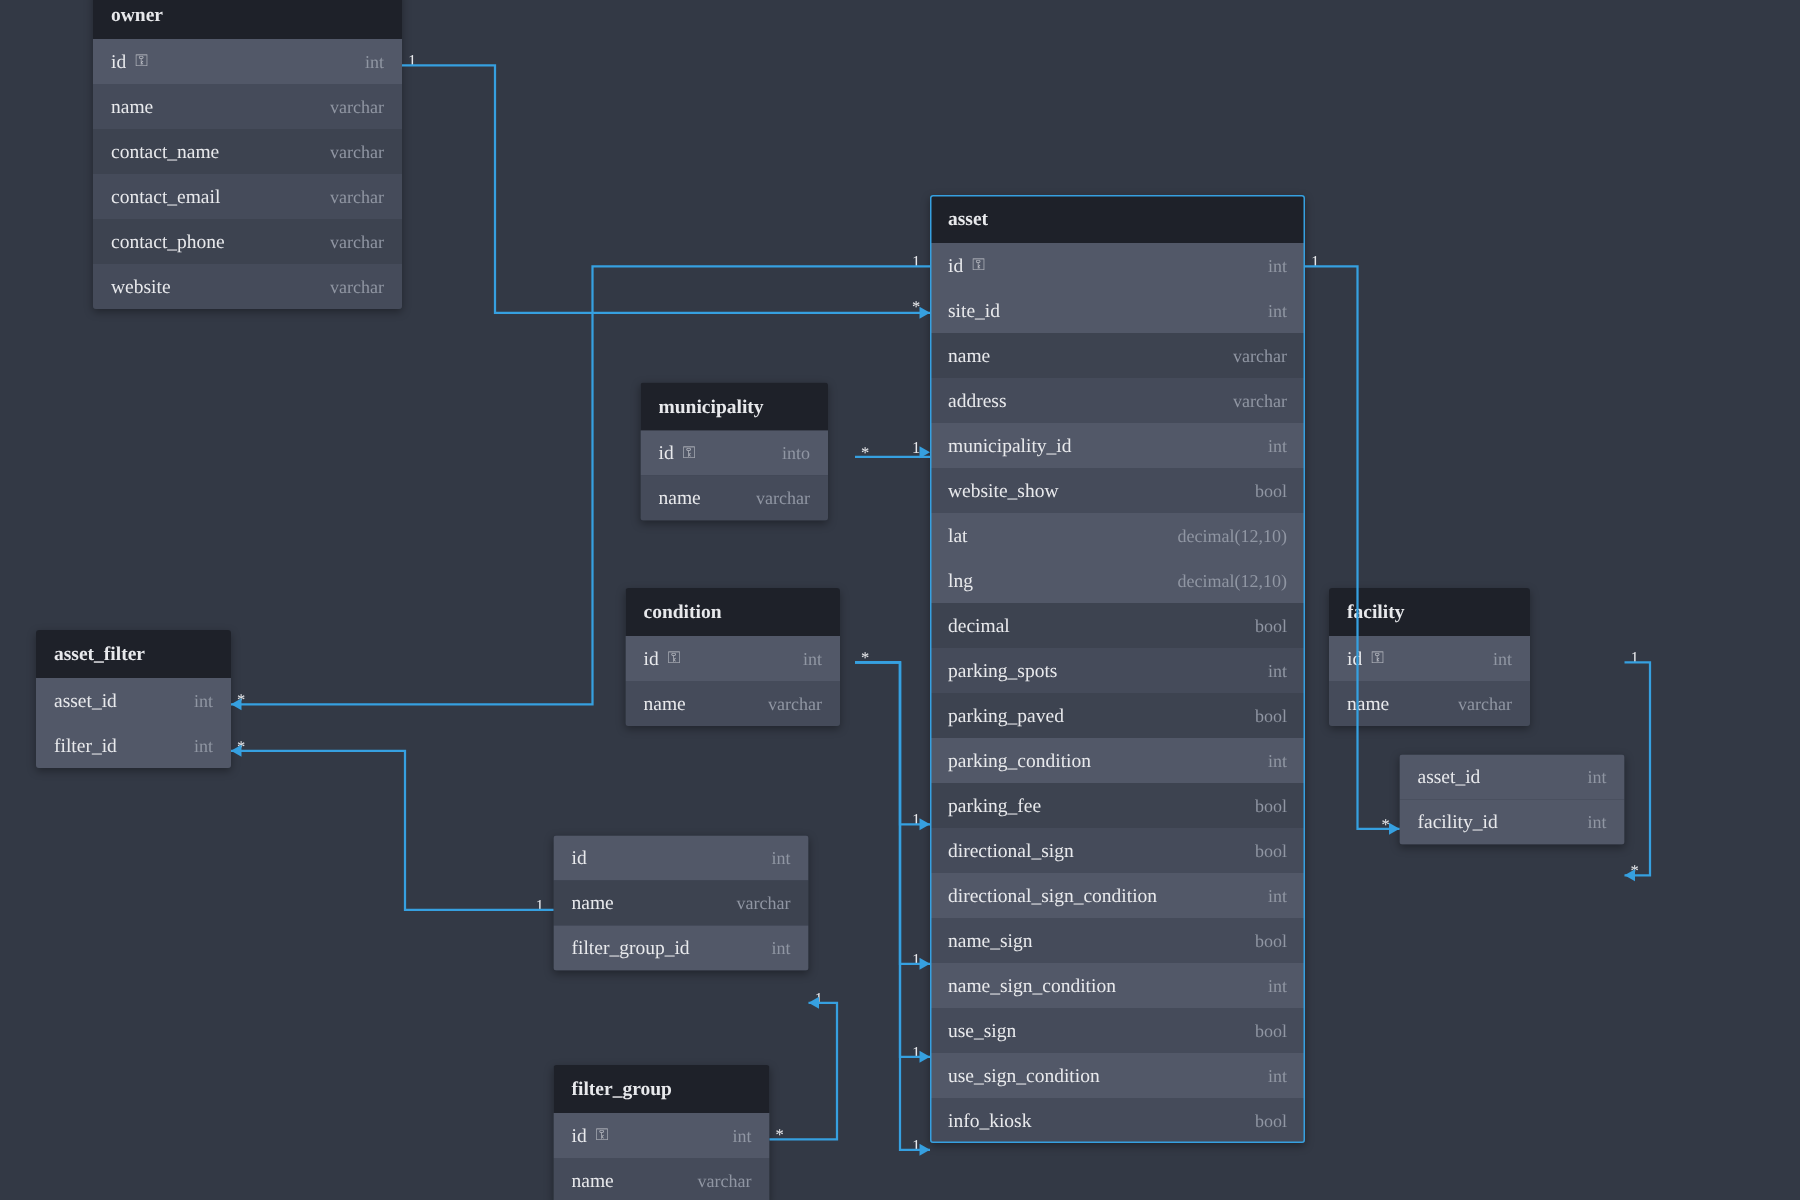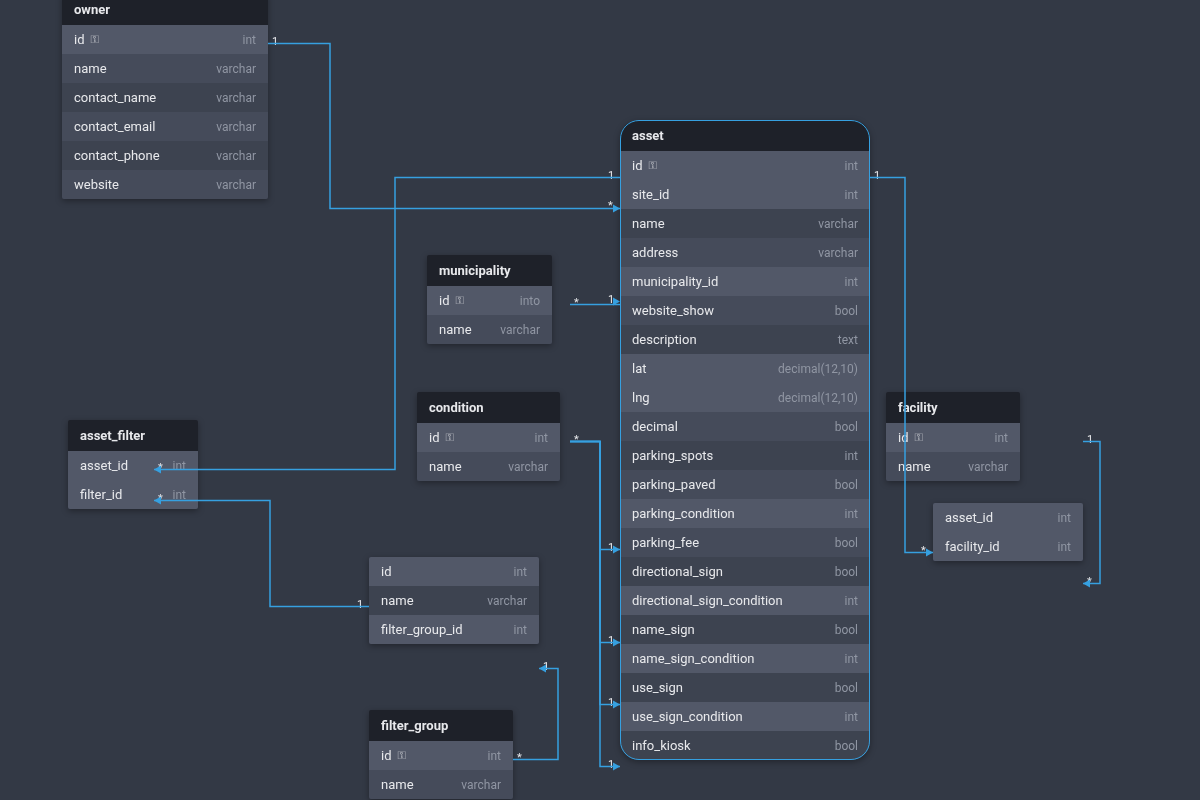--- a/index.html
+++ b/index.html
@@ -23,20 +23,21 @@
     color: var(--text);
     width: 1200px;
     height: 800px;
     overflow: hidden;
     position: relative;
   }
   #canvas {
     position: relative;
     width: 1200px;
     height: 800px;
+    font-family: Liberation Serif, serif;
   }
   svg.lines {
     position: absolute;
     inset: 0;
     width: 1200px;
     height: 800px;
     pointer-events: none;
   }
   svg.lines path {
     stroke: var(--line);
@@ -130,21 +131,21 @@
         </span>
         <span class="col-type">varchar</span>
       </div>
       <div class="row">
         <span class="col-name">
           <span>website</span>
         </span>
         <span class="col-type">varchar</span>
       </div>
     </div>
-    <div class="table selected" style="left: 620px; top: 120px; width: 250px; border-radius: 19px;">
+    <div class="table selected" style="left: 620px; top: 130px; width: 250px;">
       <div class="thead">asset</div>
       <div class="row hl">
         <span class="col-name">
           <span>id</span>
           <span class="pk-icon">⚿</span>
         </span>
         <span class="col-type">int</span>
       </div>
       <div class="row hl">
         <span class="col-name">
@@ -168,26 +169,20 @@
         <span class="col-name">
           <span>municipality_id</span>
         </span>
         <span class="col-type">int</span>
       </div>
       <div class="row">
         <span class="col-name">
           <span>website_show</span>
         </span>
         <span class="col-type">bool</span>
-      </div>
-      <div class="row">
-        <span class="col-name">
-          <span>description</span>
-        </span>
-        <span class="col-type">text</span>
       </div>
       <div class="row hl">
         <span class="col-name">
           <span>lat</span>
         </span>
         <span class="col-type">decimal(12,10)</span>
       </div>
       <div class="row hl">
         <span class="col-name">
           <span>lng</span>
@@ -292,21 +287,21 @@
         </span>
         <span class="col-type">int</span>
       </div>
       <div class="row">
         <span class="col-name">
           <span>name</span>
         </span>
         <span class="col-type">varchar</span>
       </div>
     </div>
-    <div class="table" style="left: 24px; top: 420px; width: 130px; margin-left: 44px;">
+    <div class="table" style="left: 24px; top: 420px; width: 130px;">
       <div class="thead">asset_filter</div>
       <div class="row hl">
         <span class="col-name">
           <span>asset_id</span>
         </span>
         <span class="col-type">int</span>
       </div>
       <div class="row hl">
         <span class="col-name">
           <span>filter_id</span>

